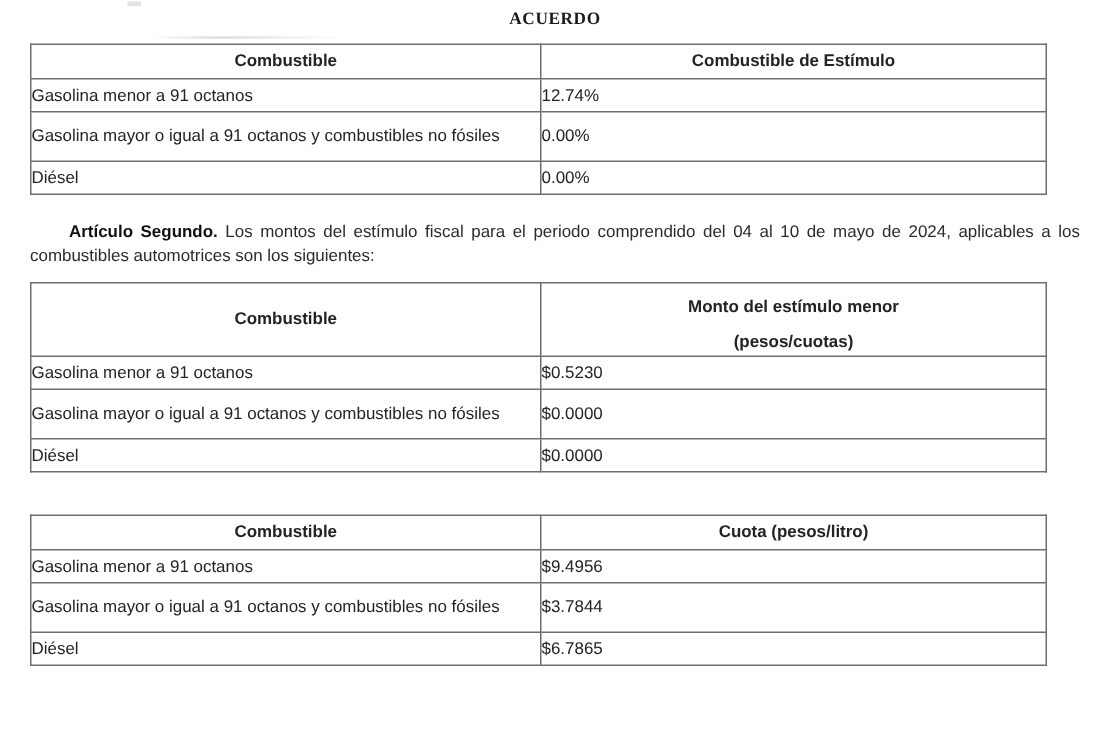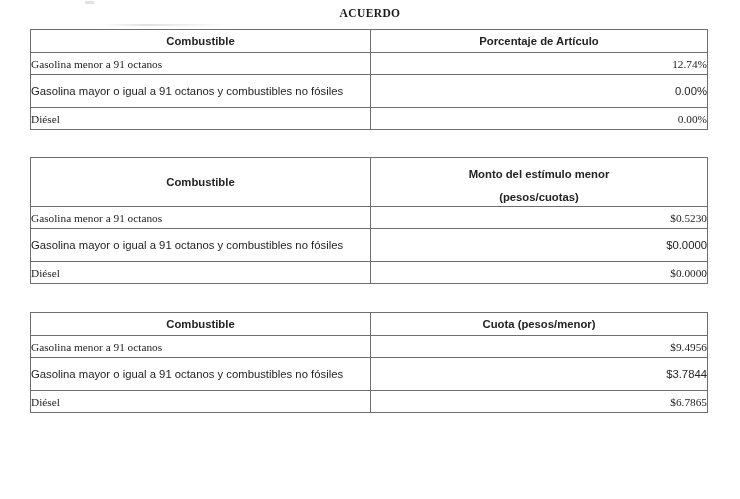--- a/index.html
+++ b/index.html
@@ -14,21 +14,21 @@
     color: #1c1c1c;
     overflow: hidden;
     position: relative;
   }
 
   .page {
     position: relative;
     width: 740px;
     height: 458px;
     box-sizing: border-box;
-    padding: 0 30px;
+    padding: 0 20px;
   }
 
   
   .scan-speck {
     position: absolute;
     top: 1px;
     left: 85px;
     width: 9px;
     height: 3px;
     background: #d8d8d8;
@@ -93,31 +93,31 @@
     text-align: center;
     color: #0f0f0f;
     font-size: 11.4px;
   }
   td.fuel-name {
     text-align: left;
     padding-left: 5px;
     white-space: nowrap;
   }
   td.fuel-value {
-    text-align: right;
+    text-align: left;
   }
   .c-left  { width: 340px; }
   .c-right { width: 337px; }
 
   .hdr-1line { height: 22px; }
   .hdr-2line { height: 48px; }
   .hdr-2line .l1 { display:block; line-height: 15px; padding-top: 7px; }
   .hdr-2line .l2 { display:block; line-height: 15px; padding-top: 8px; }
 
-  .row-short { height: 22px; font-family: Liberation Serif, serif; }
+  .row-short { height: 22px; }
   .row-tall  { height: 33px; }
 
   .tbl-wrap { padding-left: 0px; }
   .t1 { margin-top: 9px; }
   .t2 { margin-top: 9px; }
   .t3 { margin-top: 9px; }
 
   .gap-after-table-1 { height: 18px; }
   .gap-after-table-2 { height: 19px; }
 </style>
@@ -134,21 +134,21 @@
 
   <div class="tbl-wrap t1">
     <table class="fuel-table">
       <colgroup>
           <col class="c-left">
           <col class="c-right">
         </colgroup>
       <thead>
         <tr>
           <th class="col-head hdr-1line">Combustible</th>
-          <th class="col-head hdr-1line">Porcentaje de Artículo</th>
+          <th class="col-head hdr-1line">Combustible de Estímulo</th>
         </tr>
       </thead>
       <tbody>
         <tr class="row-short">
           <td class="fuel-name">Gasolina menor a 91 octanos</td>
           <td class="fuel-value">12.74%</td>
         </tr>
         <tr class="row-tall">
           <td class="fuel-name">Gasolina mayor o igual a 91 octanos y combustibles no fósiles</td>
           <td class="fuel-value">0.00%</td>
@@ -156,20 +156,23 @@
         <tr class="row-short">
           <td class="fuel-name">Diésel</td>
           <td class="fuel-value">0.00%</td>
         </tr>
       </tbody>
     </table>
   </div>
 
   <div class="gap-after-table-1"></div>
 
+  <p class="para p2">
+    <span class="indent"></span><span class="lead">Artículo Segundo.</span><span> Los montos del estímulo fiscal para el periodo comprendido del 04 al 10 de mayo de 2024, aplicables a los combustibles automotrices son los siguientes:</span>
+  </p>
 
   <div class="tbl-wrap t2">
     <table class="fuel-table">
       <colgroup>
           <col class="c-left">
           <col class="c-right">
         </colgroup>
       <thead>
         <tr>
           <th class="col-head hdr-2line">Combustible</th>
@@ -201,21 +204,21 @@
 
   <div class="tbl-wrap t3">
     <table class="fuel-table">
       <colgroup>
           <col class="c-left">
           <col class="c-right">
         </colgroup>
       <thead>
         <tr>
           <th class="col-head hdr-1line">Combustible</th>
-          <th class="col-head hdr-1line">Cuota (pesos/menor)</th>
+          <th class="col-head hdr-1line">Cuota (pesos/litro)</th>
         </tr>
       </thead>
       <tbody>
         <tr class="row-short">
           <td class="fuel-name">Gasolina menor a 91 octanos</td>
           <td class="fuel-value">$9.4956</td>
         </tr>
         <tr class="row-tall">
           <td class="fuel-name">Gasolina mayor o igual a 91 octanos y combustibles no fósiles</td>
           <td class="fuel-value">$3.7844</td>

